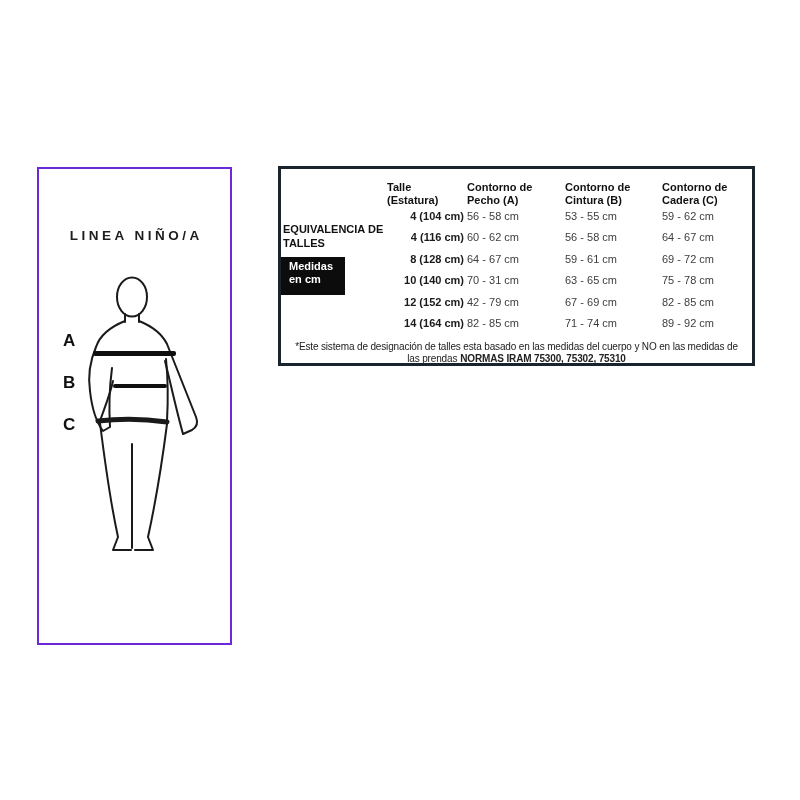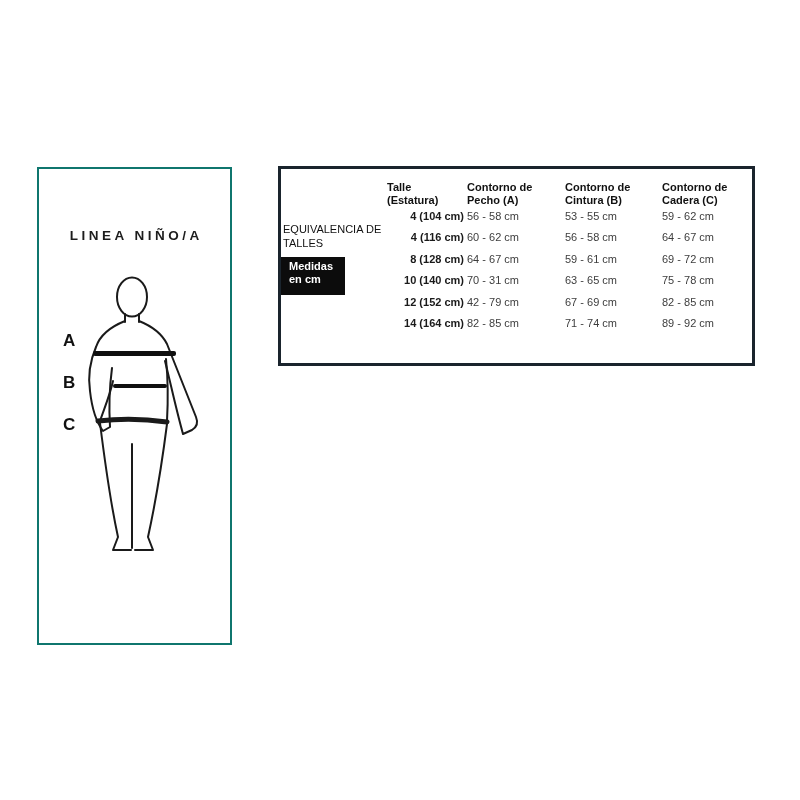--- a/index.html
+++ b/index.html
@@ -8,21 +8,21 @@
     position: relative;
     font-family: "Liberation Sans", sans-serif;
     color: #1a1a1a;
   }
 
   
   .left-box {
     position: absolute;
     left: 37px; top: 167px;
     width: 195px; height: 478px;
-    border: 2px solid #0f766e;
+    border: 2px solid #6d28d9;
     background: #ffffff;
   }
   .panel-title {
     position: absolute;
     top: 59px; left: 0;
     width: 100%;
     text-align: center;
     font-size: 13.5px;
     font-weight: bold;
     letter-spacing: 3.5px;
@@ -49,21 +49,21 @@
     left: 278px; top: 166px;
     width: 477px; height: 200px;
     border: 3px solid #1a242d;
     background: #ffffff;
   }
   .equiv-label {
     position: absolute;
     left: 2px; top: 53px;
     width: 104px;
     font-size: 11px;
-    font-weight: normal;
+    font-weight: bold;
     line-height: 14px;
     color: #111111;
   }
   .badge {
     position: absolute;
     left: 0; top: 88px;
     width: 64px; height: 38px;
     background: #0c0c0c;
     color: #ffffff;
     font-size: 11px;
@@ -203,13 +203,19 @@
       <div class="cell">82 - 85 cm</div>
     </div>
     <div class="size-row">
       <div class="cell cell-talle">14 (164 cm)</div>
       <div class="cell">82 - 85 cm</div>
       <div class="cell">71 - 74 cm</div>
       <div class="cell">89 - 92 cm</div>
     </div>
   </div>
 
+  <div class="footnote">
+    <div>*Este sistema de designación de talles esta basado en las medidas del cuerpo y NO en las medidas de</div>
+    <div>
+      <span>las prendas</span><span class="bold">NORMAS IRAM 75300, 75302, 75310</span>
+    </div>
+  </div>
 </div>
 
 </body></html>

